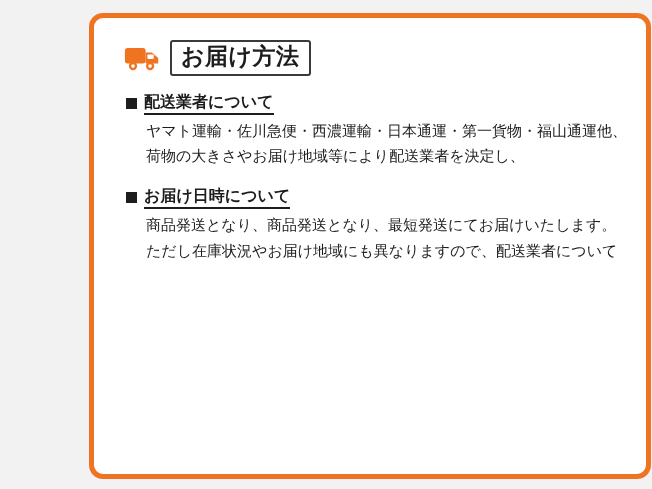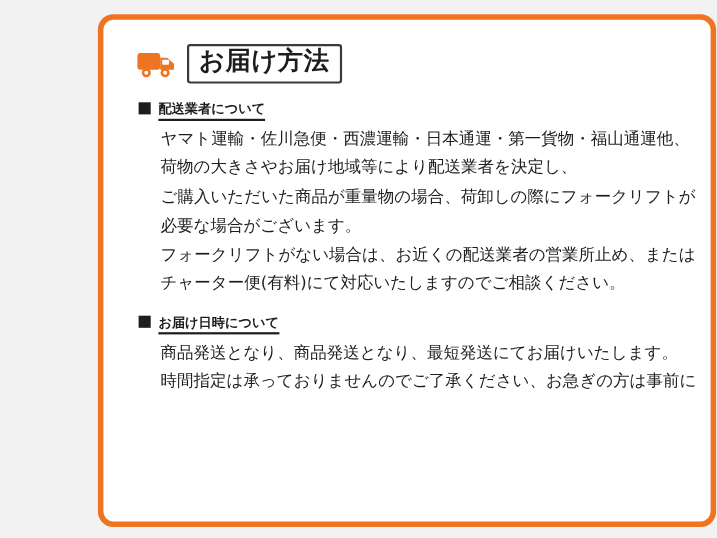--- a/index.html
+++ b/index.html
@@ -80,21 +80,21 @@
   }
   .bullet-sq {
     width: 11px;
     height: 11px;
     background: #1d1d1d;
     margin-right: 7px;
     margin-bottom: 6px;
     flex: 0 0 auto;
   }
   .section-title {
-    font-size: 12px;
+    font-size: 16px;
     font-weight: bold;
     color: #1d1d1d;
     border-bottom: 2px solid #1d1d1d;
     padding-bottom: 1px;
     line-height: 1.25;
     white-space: nowrap;
   }
   .section-body {
     margin-left: 20px;
   }
@@ -132,34 +132,28 @@
           <span class="bullet-sq"></span>
           <span class="section-title">配送業者について</span>
         </div>
         <div class="section-body">
           <div class="line">ヤマト運輸・佐川急便・西濃運輸・日本通運・第一貨物・福山通運他、</div>
           <div class="line">荷物の大きさやお届け地域等により配送業者を決定し、</div>
         </div>
       </div>
 
       <div class="section">
-        <div class="section-body">
-          <div class="line">ご購入いただいた商品が重量物の場合、荷卸しの際にフォークリフトが</div>
-          <div class="line">必要な場合がございます。</div>
-          <div class="line">フォークリフトがない場合は、お近くの配送業者の営業所止め、または</div>
-          <div class="line">チャーター便(有料)にて対応いたしますのでご相談ください。</div>
-        </div>
       </div>
 
       <div class="section">
         <div class="section-head">
           <span class="bullet-sq"></span>
           <span class="section-title">お届け日時について</span>
         </div>
         <div class="section-body">
           <div class="line">商品発送となり、商品発送となり、最短発送にてお届けいたします。</div>
-          <div class="line">時間指定は承っておりませんのでご了承ください、お急ぎの方は事前に</div>
+          <div class="line">ただし在庫状況やお届け地域にも異なりますので、配送業者について</div>
         </div>
       </div>
 
     </div>
   </div>
 </div>
 
 </body></html>

